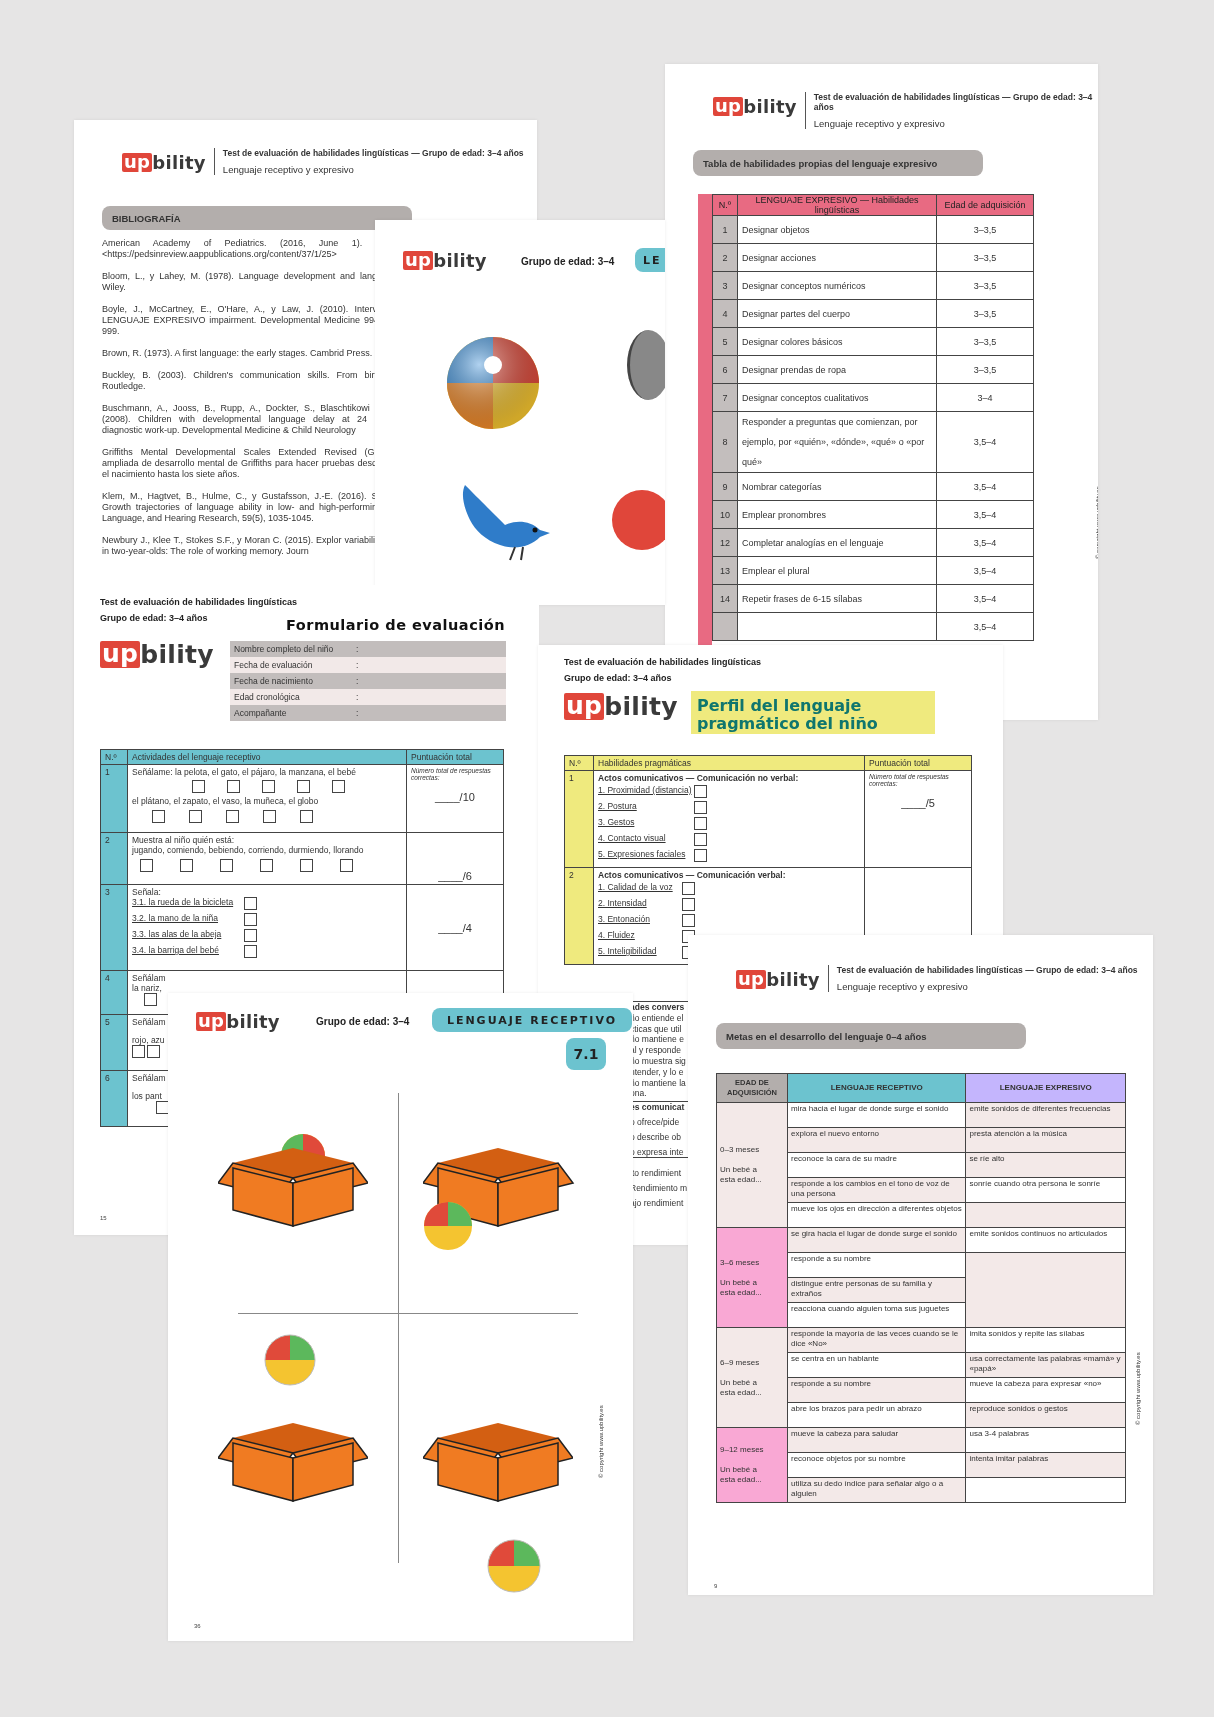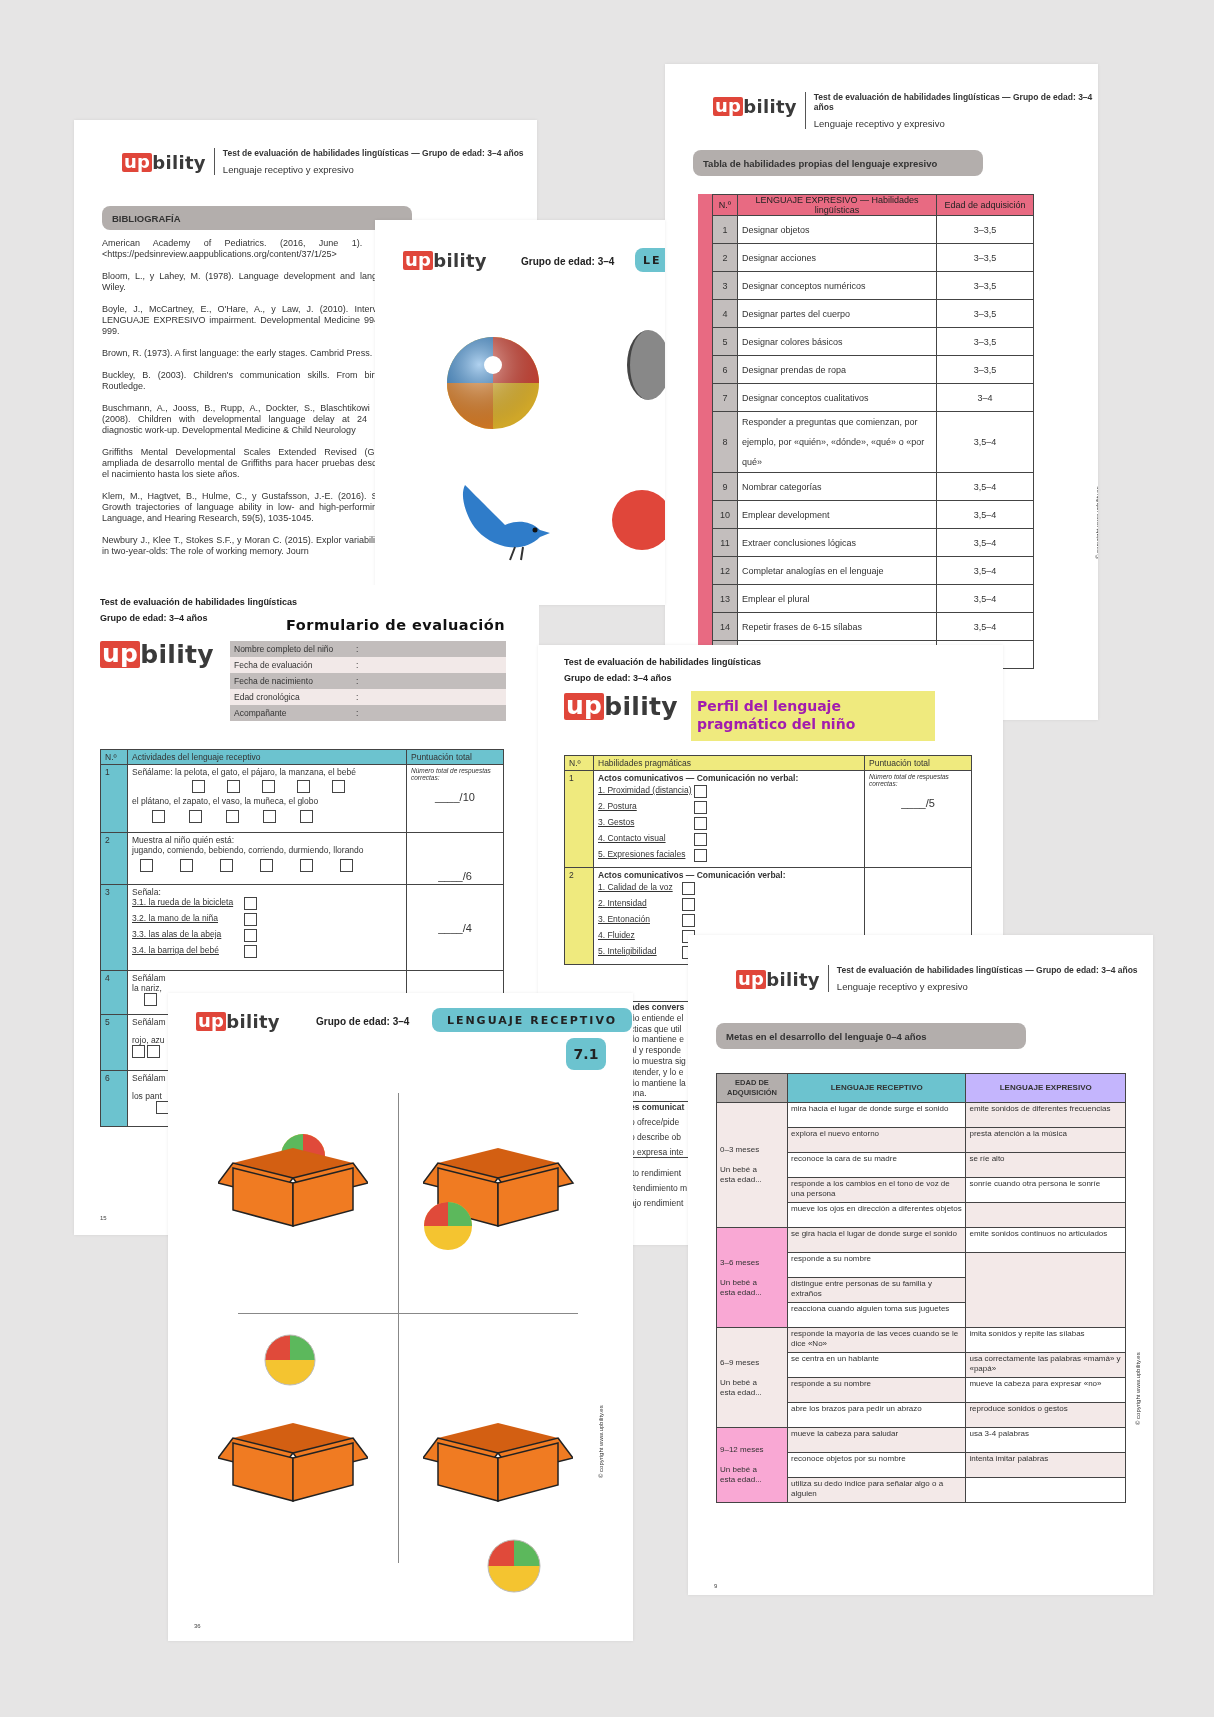--- a/index.html
+++ b/index.html
@@ -136,26 +136,21 @@
           <td style="line-height:20px;">Responder a preguntas que comienzan, por ejemplo, por «quién», «dónde», «qué» o «por qué»</td>
           <td class="age">3,5–4</td>
         </tr>
     <tr>
           <td class="num">9</td>
           <td>Nombrar categorías</td>
           <td class="age">3,5–4</td>
         </tr>
     <tr>
           <td class="num">10</td>
-          <td>Emplear development</td>
-          <td class="age">3,5–4</td>
-        </tr>
-    <tr>
-          <td class="num">11</td>
-          <td>Extraer conclusiones lógicas</td>
+          <td>Emplear pronombres</td>
           <td class="age">3,5–4</td>
         </tr>
     <tr>
           <td class="num">12</td>
           <td>Completar analogías en el lenguaje</td>
           <td class="age">3,5–4</td>
         </tr>
     <tr>
           <td class="num">13</td>
           <td>Emplear el plural</td>
@@ -334,21 +329,21 @@
   <div class="pnum" style="left:26px;top:630px;">15</div>
 </div>
 
 <div class="page" style="left:538px;top:645px;width:465px;height:600px;">
   <div style="position:absolute;left:26px;top:12px;font-size:9px;font-weight:bold;color:#222;">Test de evaluación de habilidades lingüísticas</div>
   <div style="position:absolute;left:26px;top:28px;font-size:9px;font-weight:bold;color:#222;">Grupo de edad: 3–4 años</div>
   <div class="logo" style="position:absolute;left:26px;top:47px;font-size:25px;">
     <span class="up">up</span>
       <span>bility</span>
   </div>
-  <div style="position:absolute;left:153px;top:46px;width:244px;height:50px;background:#efea7e;font-family:'DejaVu Sans',sans-serif;font-weight:bold;font-size:14px;line-height:18px;color:#a21caf;padding:6px 6px;box-sizing:border-box;">Perfil del lenguaje pragmático del niño</div>
+  <div style="position:absolute;left:153px;top:46px;width:244px;height:43px;background:#efea7e;font-family:'DejaVu Sans',sans-serif;font-weight:bold;font-size:16px;line-height:18px;color:#0f766e;padding:6px 6px;box-sizing:border-box;">Perfil del lenguaje pragmático del niño</div>
   <table class="prag" style="position:absolute;left:26px;top:110px;width:408px;">
     <tbody>
         <tr>
       <th>N.º</th>
       <th>Habilidades pragmáticas</th>
       <th style="width:98px;">Puntuación total</th>
     </tr>
     <tr>
       <td class="n">1</td>
       <td>

